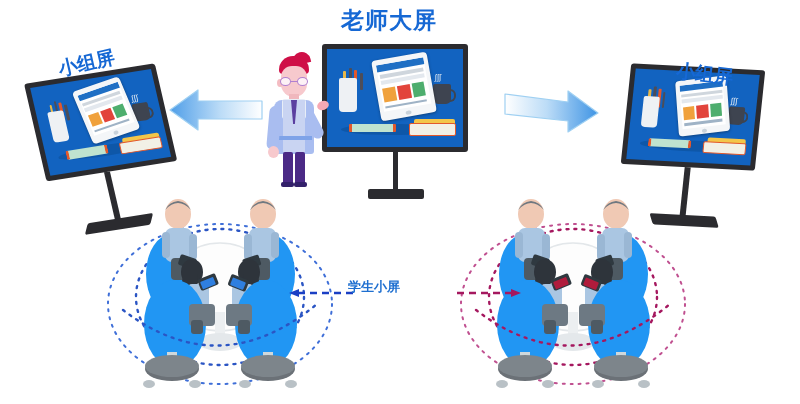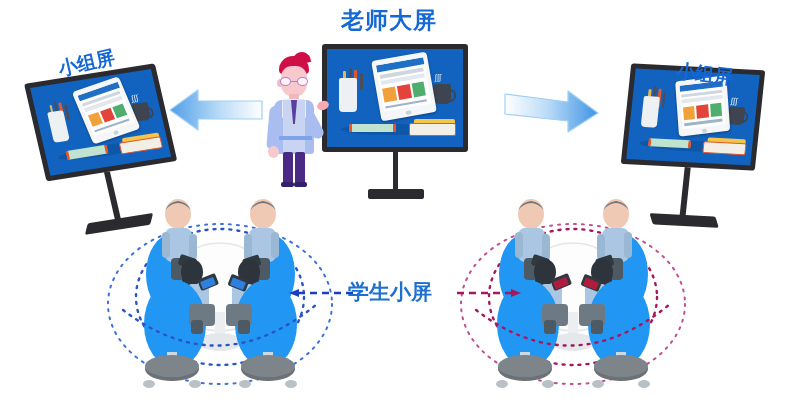--- a/index.html
+++ b/index.html
@@ -11,21 +11,21 @@
   #stage{position:relative;width:800px;height:404px;background:#fff;}
 
   
   .cn-label{
     position:absolute;color:#1668d4;font-weight:700;white-space:nowrap;
     font-family:"DejaVu Sans","Liberation Sans",sans-serif;
   }
   #label-teacher-screen{left:341px;top:5px;font-size:23px;letter-spacing:1px;}
   #label-group-screen-left{left:56px;top:57px;font-size:19px;transform:rotate(-13deg);transform-origin:left top;}
   #label-group-screen-right{left:678px;top:58px;font-size:19px;transform:rotate(7deg);transform-origin:left top;}
-  #label-student-screen{left:348px;top:278px;font-size:21px;color:#1e6fd0;}
+  #label-student-screen{left:348px;top:278px;font-size:13px;color:#1e6fd0;}
 
   
   .monitor{position:absolute;}
   .bezel{background:#2b2b2f;border-radius:3px;box-sizing:border-box;}
   .screen{background:#1263c0;position:relative;overflow:hidden;}
 
   
   #monitor-teacher{left:322px;top:44px;}
   #monitor-teacher .bezel{width:146px;height:108px;padding:5px;}
   #monitor-teacher .screen{width:100%;height:100%;}

